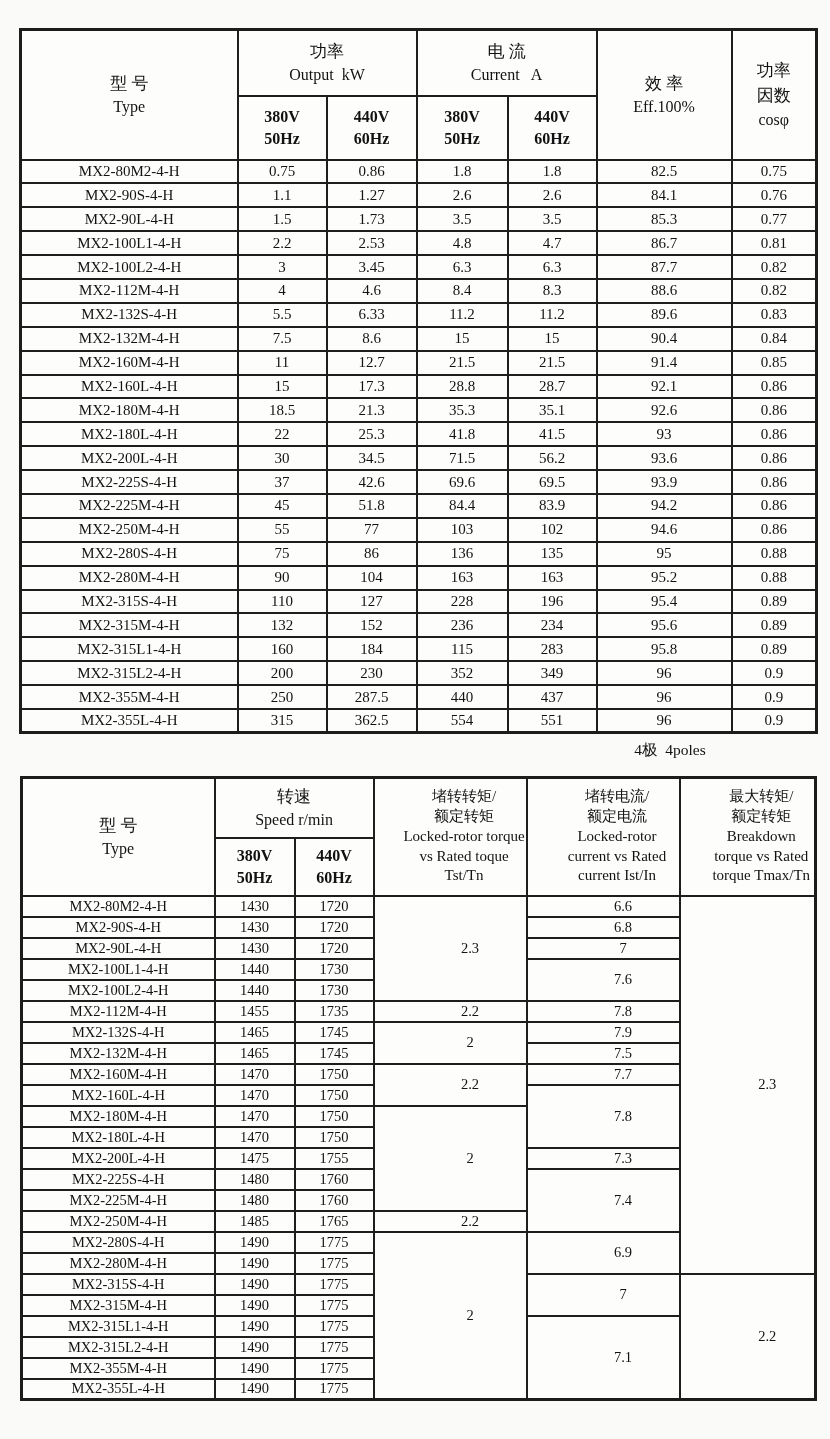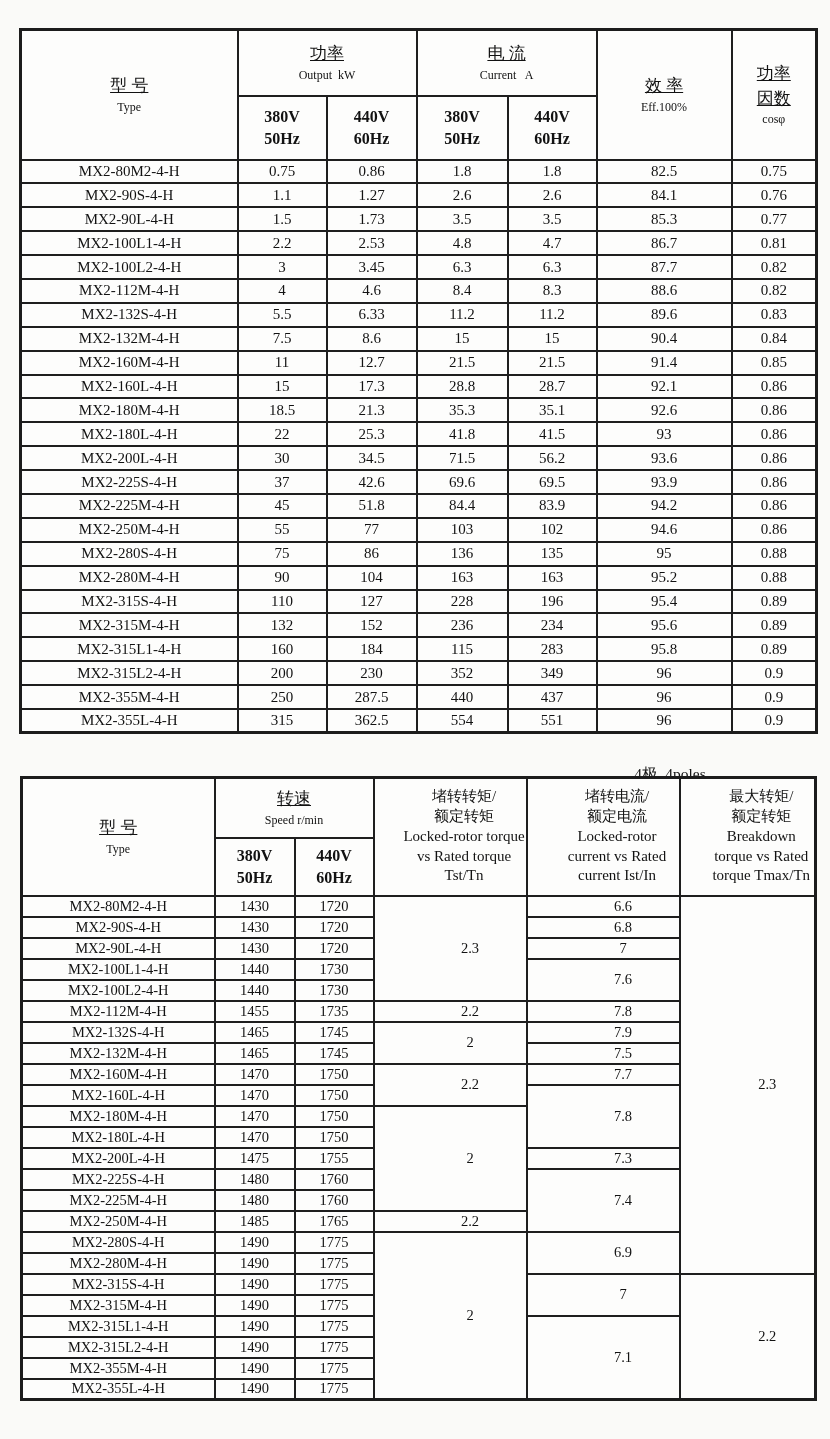--- a/index.html
+++ b/index.html
@@ -7,36 +7,36 @@
   .page{
     position:relative; width:830px; height:1439px; background:#fafaf8;
     font-family:"Liberation Serif","DejaVu Serif",serif; color:#121212;
     overflow:hidden;
   }
   table{border-collapse:collapse; position:absolute; table-layout:fixed; background:#fdfdfc;}
   #t1{left:19px; top:28px; width:796px; border:3px solid #1c1c1c;}
   #t2{left:20px; top:776px; width:794px; border:3px solid #1c1c1c;}
   th,td{border:2px solid #1e1e1e; text-align:center; vertical-align:middle; padding:0;}
   th{font-weight:normal;}
-  .zh{font-size:17px; line-height:1.45; white-space:pre-wrap;text-decoration:underline;}
-  .en{font-size:12px; line-height:1.35; white-space:pre-wrap;}
+  .zh{font-size:17px; line-height:1.45; white-space:pre-wrap;}
+  .en{font-size:16px; line-height:1.35; white-space:pre-wrap;}
   .sub{font-size:16px; line-height:1.35;font-weight:bold;}
   #t1 thead tr.gr{height:66px;}
   #t1 thead tr.sb{height:64px;}
   #t1 tbody tr{height:23.9px;}
   #t1 tbody td{font-size:15px;}
   #t2 thead tr.gr{height:60px;}
   #t2 thead tr.sb{height:58px;}
   #t2 tbody tr{height:21px;}
   #t2 tbody td{font-size:14.5px;}
   .hdr-lines{font-size:15px; line-height:1.32;}
   .hdr-lines div{white-space:nowrap;margin-left:28px;}
   .caption{
     position:absolute; left:560px; top:740px; width:220px;
-    font-size:15.5px; text-align:center; white-space:pre-wrap;margin-top:24px;
+    font-size:15.5px; text-align:center; white-space:pre-wrap;
   }
   .grp{font-size:14.5px;padding-left:40px;}
 </style>
 </head>
 <body>
 
 <div class="page">
 
   <table id="t1">
     <colgroup>
@@ -329,21 +329,21 @@
           <div class="en">Type</div>
         </th>
         <th colspan="2">
           <div class="zh">转速</div>
           <div class="en">Speed r/min</div>
         </th>
         <th rowspan="2" class="hdr-lines">
             <div>堵转转矩/</div>
             <div>额定转矩</div>
             <div>Locked-rotor torque</div>
-            <div>vs Rated torque</div>
+            <div>vs Rated toque</div>
             <div>Tst/Tn</div>
           </th>
         <th rowspan="2" class="hdr-lines">
             <div>堵转电流/</div>
             <div>额定电流</div>
             <div>Locked-rotor</div>
             <div>current vs Rated</div>
             <div>current Ist/In</div>
           </th>
         <th rowspan="2" class="hdr-lines">

